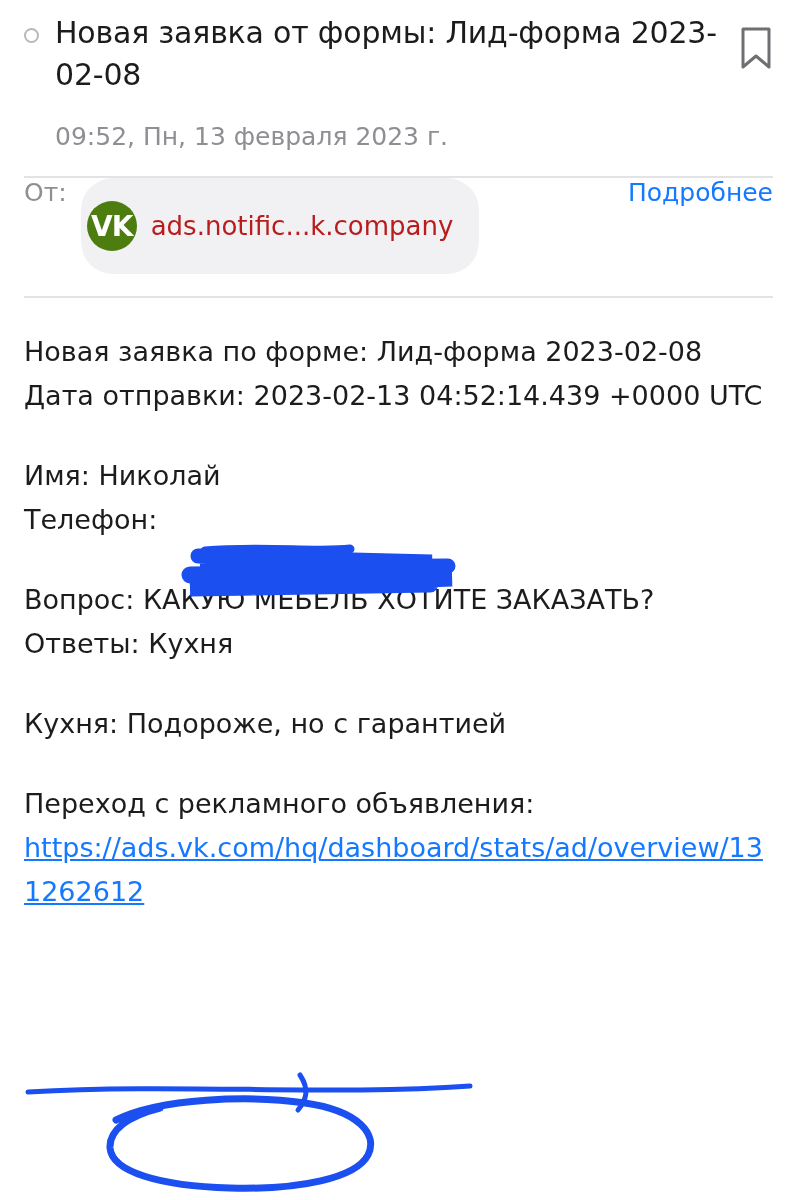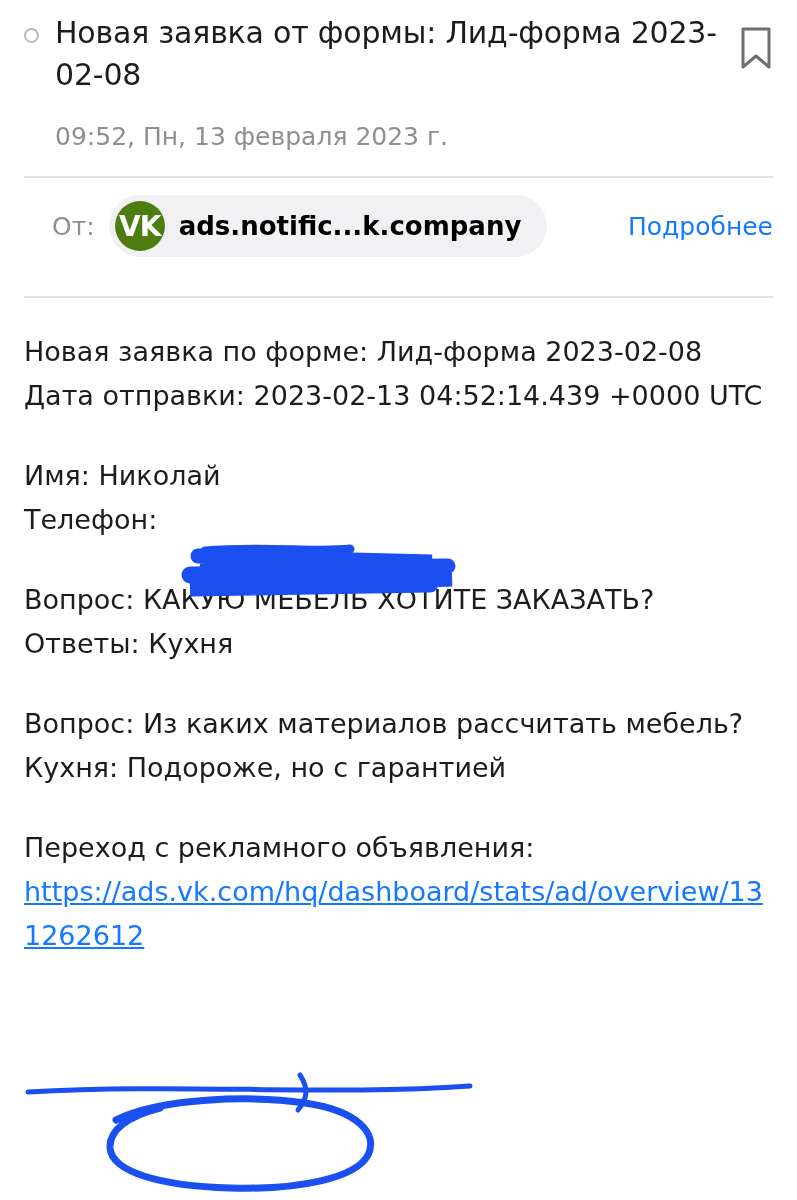--- a/index.html
+++ b/index.html
@@ -64,23 +64,21 @@
   }
 
   
   .divider {
     height: 2px;
     background: #e3e3e6;
     margin-top: 22px;
   }
   .sender-row {
     display: flex;
-    align-items: center;
     height: 96px;
-    margin-left: 28px;
   }
   .from-label {
     font-size: 25px;
     color: #8e8e93;
     margin-right: 14px;
     flex: 0 0 auto;
   }
   .sender-chip {
     display: flex;
     align-items: center;
@@ -99,26 +97,25 @@
     font-size: 28px;
     font-weight: bold;
     display: flex;
     align-items: center;
     justify-content: center;
     flex: 0 0 auto;
     letter-spacing: -1px;
   }
   .sender-address {
     font-size: 26px;
-    color: #000000;
+    color: #b91c1c;
     margin-left: 14px;
     white-space: nowrap;
     overflow: hidden;
     text-overflow: ellipsis;
-    font-weight: bold;
   }
   .details-link {
     font-size: 25px;
     color: #1479ff;
     margin-left: auto;
     flex: 0 0 auto;
     white-space: nowrap;
   }
 
   
@@ -193,21 +190,20 @@
       <span class="line">Имя: Николай</span>
       <span class="line">Телефон:</span>
     </p>
 
     <p class="para">
       <span class="line">Вопрос: КАКУЮ МЕБЕЛЬ ХОТИТЕ ЗАКАЗАТЬ?</span>
       <span class="line">Ответы: Кухня</span>
     </p>
 
     <p class="para">
-      <span class="line">Вопрос: Из каких материалов рассчитать мебель?</span>
       <span class="line">Кухня: Подороже, но с гарантией</span>
     </p>
 
     <p class="para">
       <span class="line">Переход с рекламного объявления:</span>
       <span class="line link-text">https://ads.vk.com/hq/dashboard/stats/ad/overview/131262612</span>
     </p>
 
   </div>
 </div>

